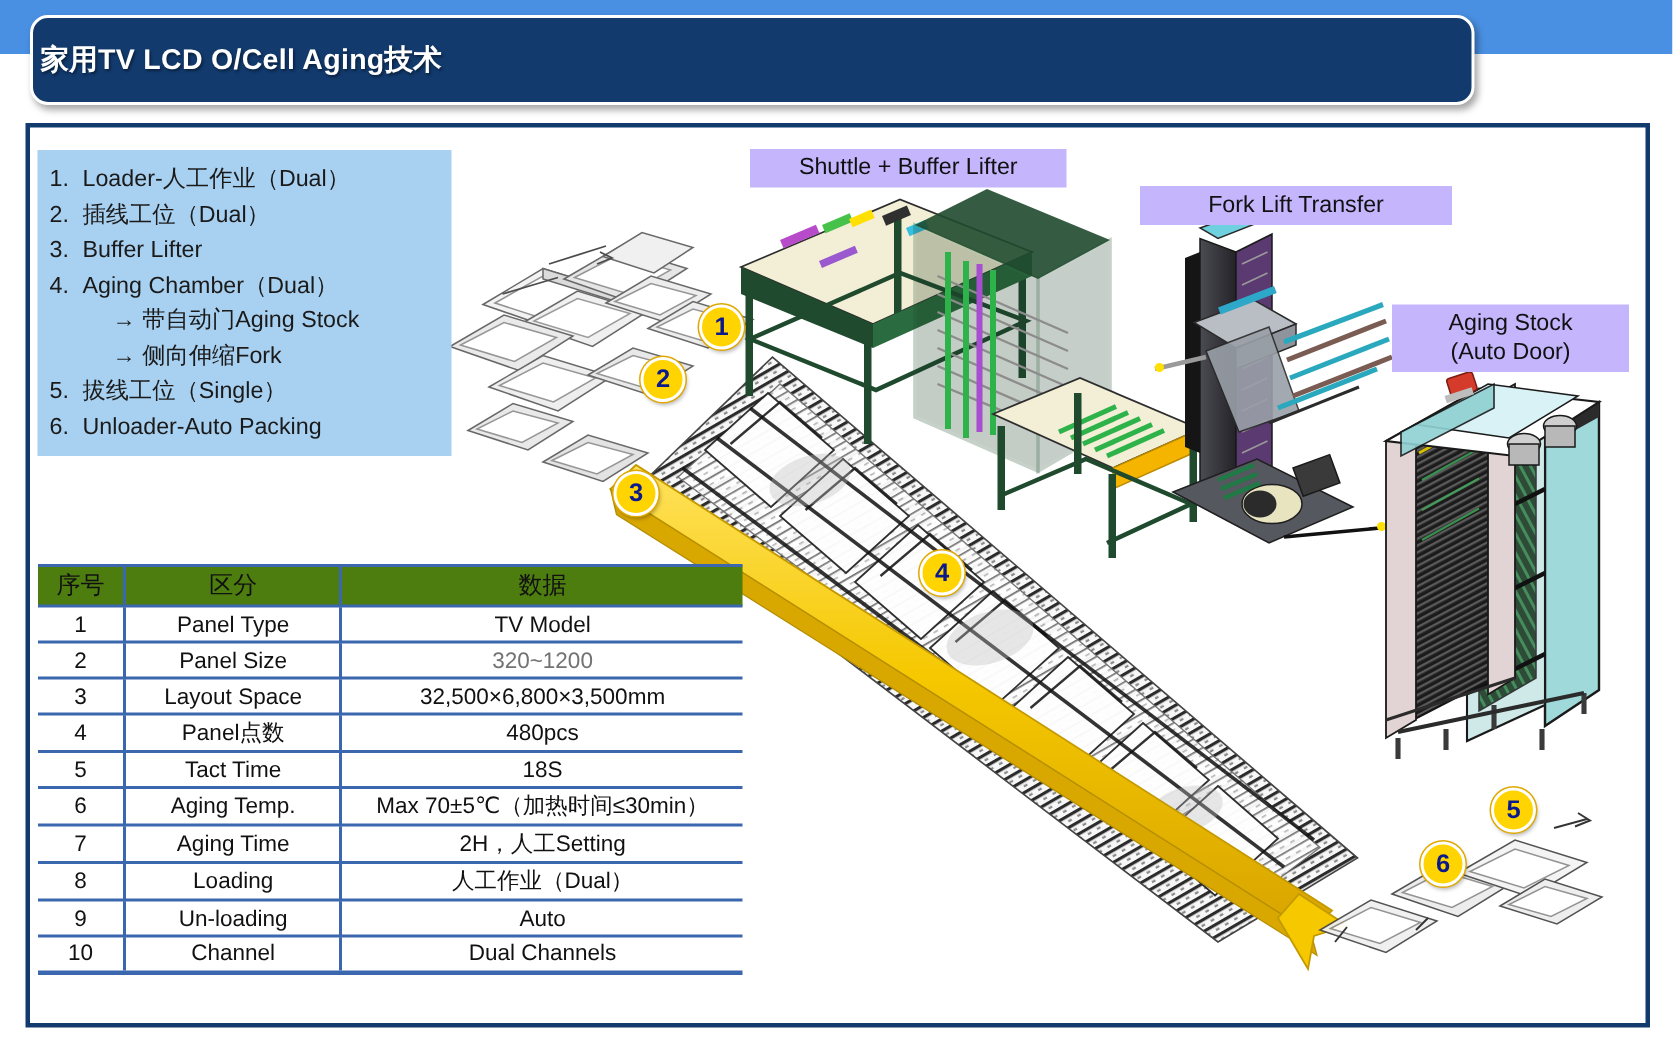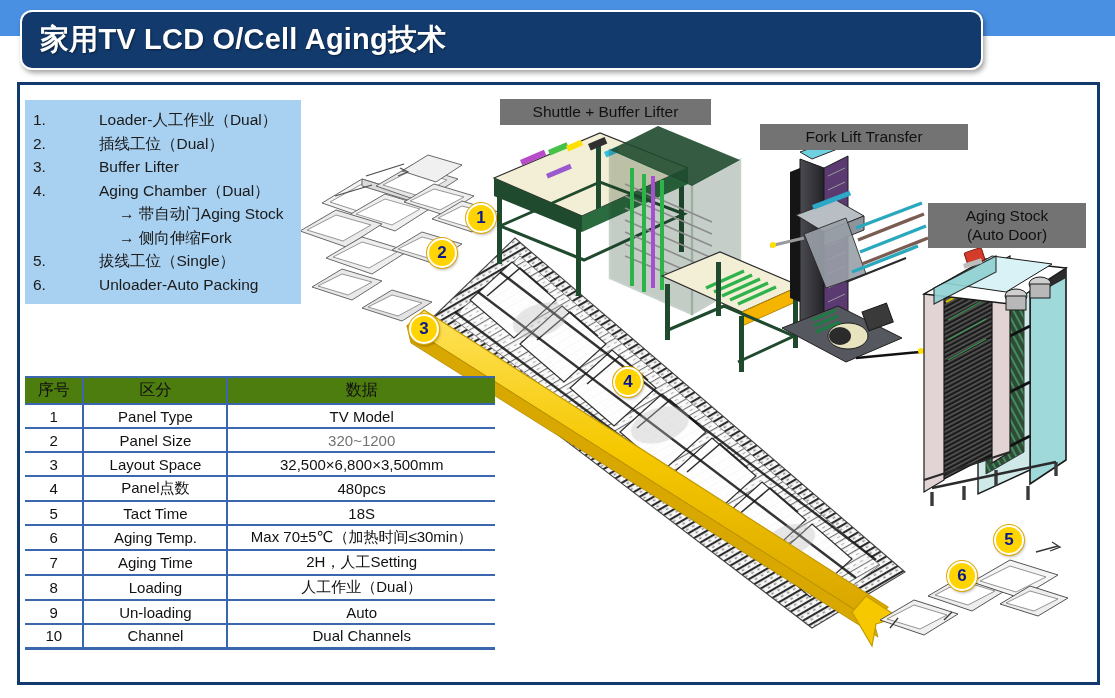--- a/index.html
+++ b/index.html
@@ -20,24 +20,24 @@
     position:absolute;left:20px;top:10px;width:963px;height:60px;
     background:#123a6d;
     border-radius:12px;
     border:2px solid #ffffff;
     box-shadow:2px 3px 5px rgba(0,0,0,.35);
     box-sizing:border-box;
     display:flex;align-items:center;
   }
   #title-text{
     color:#ffffff;
-    font-size:29px;
+    font-size:19px;
     font-weight:bold;
     letter-spacing:.2px;
-    padding-left:18px;
+    padding-left:5px;
     text-shadow:1px 1px 2px rgba(0,0,0,.45);
     white-space:nowrap;
   }
   
   #content-frame{
     position:absolute;left:17px;top:82px;width:1083px;height:603px;
     border:3px solid #123a6d;
     background:#ffffff;
     box-sizing:border-box;
   }
@@ -49,21 +49,21 @@
     box-sizing:border-box;
   }
   .list-row{
     display:flex;
     font-size:15.5px;
     color:#1a1a1a;
     line-height:1.52;
     white-space:nowrap;
   }
   .list-num{width:22px;flex:0 0 22px;text-align:left;}
-  .list-label{flex:1;margin-left:44px;}
+  .list-label{flex:1;}
   .list-row.sub .list-num{visibility:hidden;}
   .list-row.sub .list-label{padding-left:20px;}
   
   #spec-table{
     position:absolute;left:25px;top:376px;
     width:470px;
     border-collapse:collapse;
     font-size:15px;
     color:#111;
   }
@@ -83,21 +83,21 @@
     font-size:16px;
   }
   #spec-table tbody tr:last-child td{border-bottom:3px solid #3a67ad;}
   .col-no{width:52px;}
   .col-div{width:128px;}
   .col-data{width:238px;}
   .red-val{color:#737373;}
   
   .callout{
     position:absolute;
-    background:#737373;
+    background:#c4b5fd;
     color:#111;
     font-size:15.5px;
     text-align:center;
     padding:3px 8px;
     white-space:nowrap;
     line-height:1.25;
     box-sizing:border-box;
   }
   #callout-shuttle{left:500px;top:99px;width:211px;height:26px;}
   #callout-fork{left:760px;top:124px;width:208px;height:26px;}

